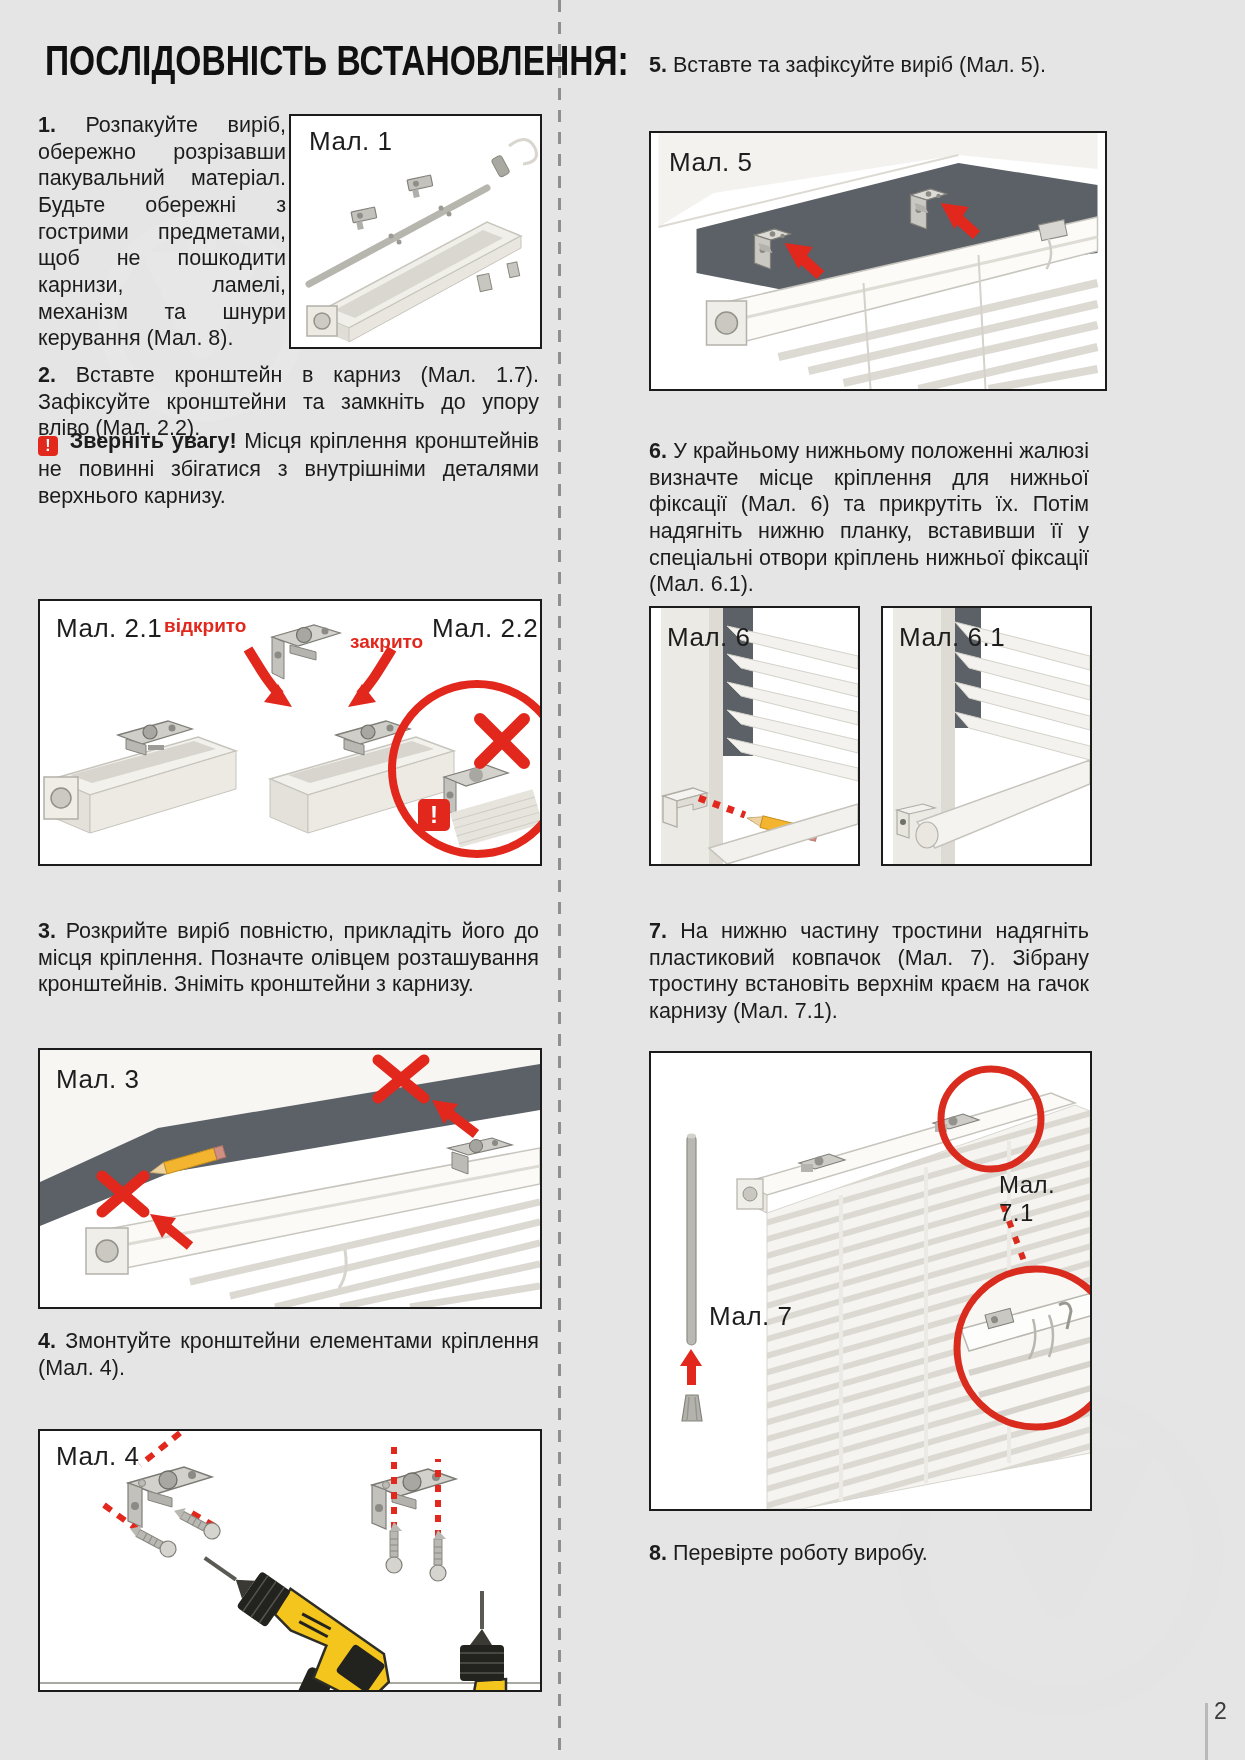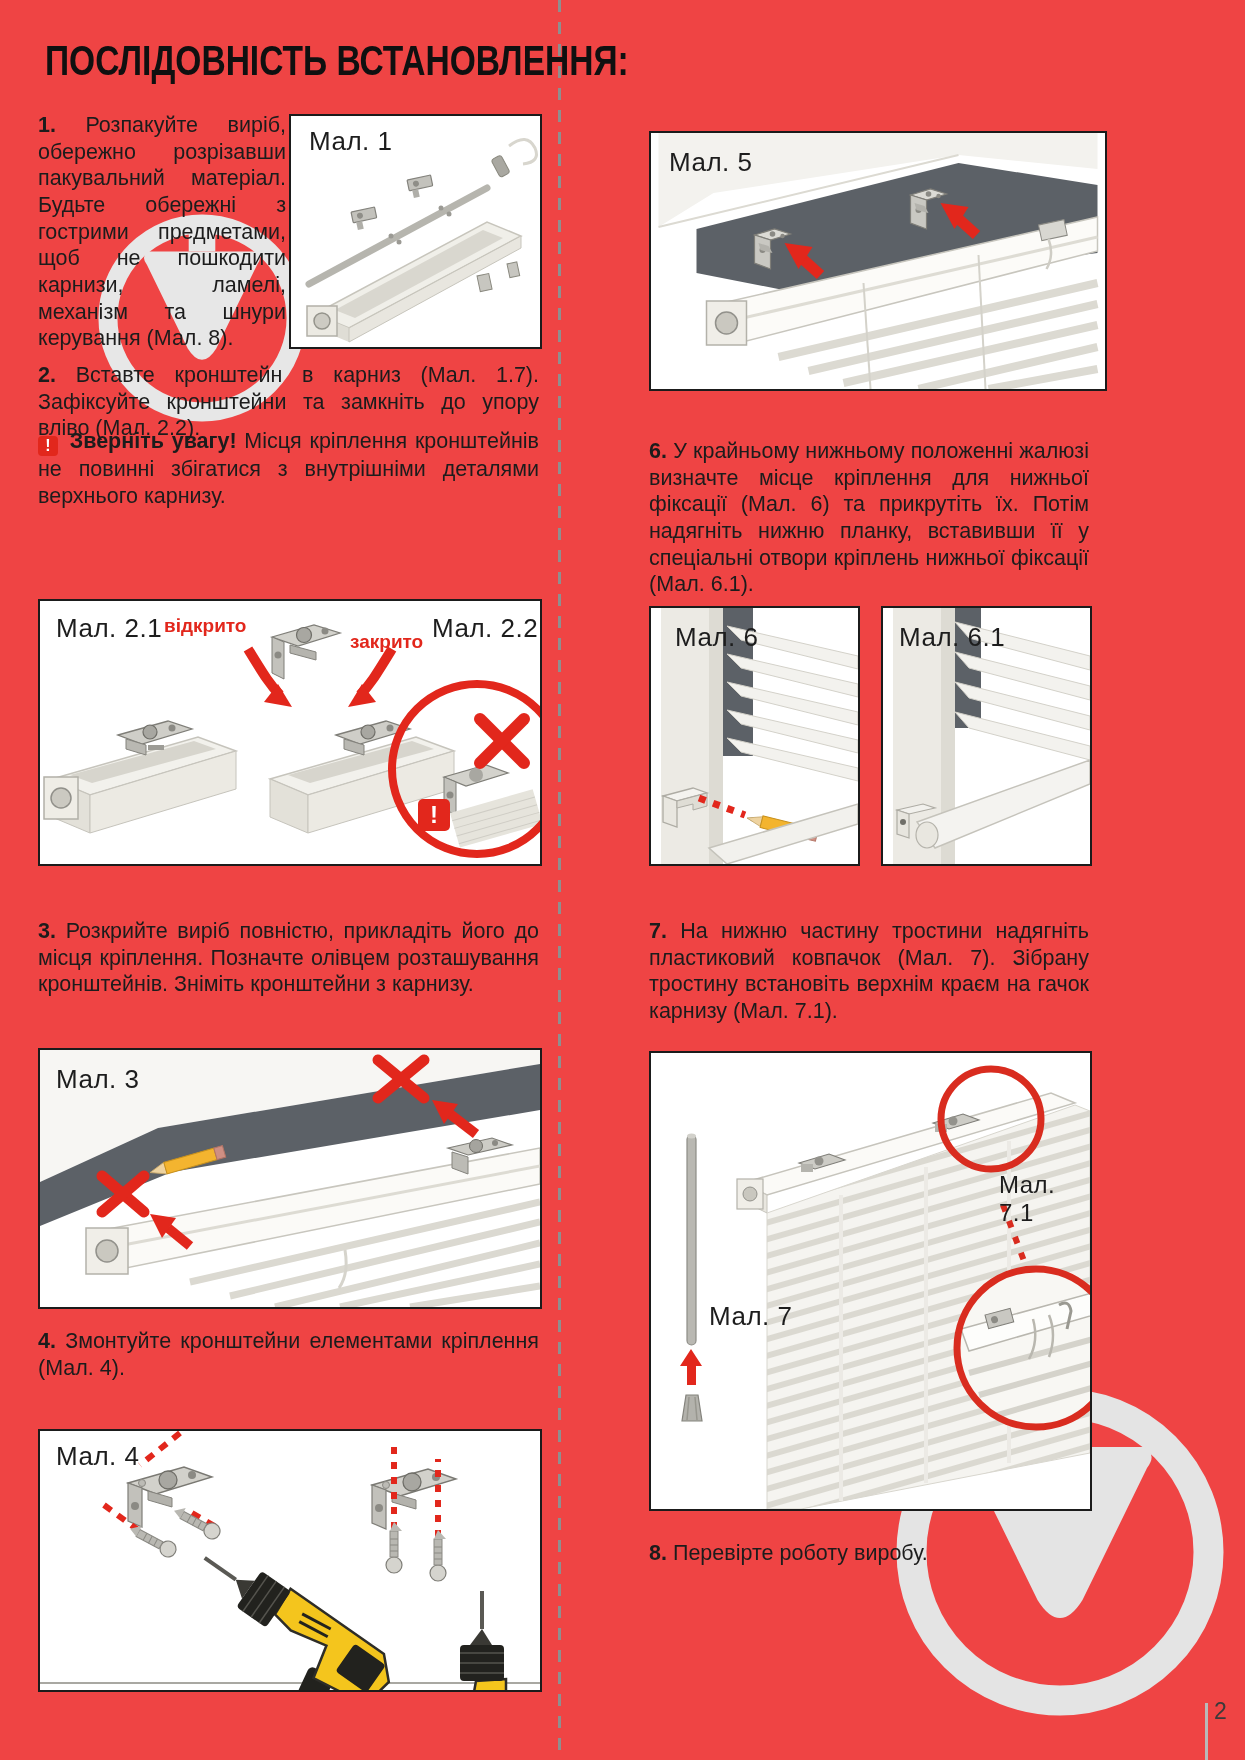--- a/index.html
+++ b/index.html
@@ -1,16 +1,16 @@
 <!DOCTYPE html>
 <html><head>
 <meta charset="utf-8">
 <style>
   html,body{margin:0;padding:0;background:#fff;}
-  #page{position:relative;width:1245px;height:1760px;background:#ef4444;overflow:hidden;
+  #page{position:relative;width:1245px;height:1760px;background:#e5e5e5;overflow:hidden;
         font-family:"Liberation Sans","DejaVu Sans",sans-serif;color:#1c1c1c;}
   .abs{position:absolute;}
   
   .divider{left:558px;top:0;width:3px;height:1760px;
     background:repeating-linear-gradient(to bottom,#8f8f8f 0 12px,transparent 12px 22px);}
   
   .wm{z-index:0;}
   
   .title{left:45px;top:36px;font-size:43px;font-weight:900;letter-spacing:0px;white-space:nowrap;
          transform:scaleX(0.78);transform-origin:left top;color:#101010;z-index:2;}
@@ -302,20 +302,24 @@
       </g>
       <use href="#f4screw" transform="translate(354,134) rotate(270)"></use>
       <use href="#f4screw" transform="translate(398,142) rotate(270)"></use>
       <g transform="translate(438,212) rotate(90)">
         <use href="#f4drill"></use>
       </g>
     </svg>
     <div class="fig-label" style="left:16px;top:10px;">Мал. 4</div>
   </div>
 
+  <div class="abs para single" style="left:649px;top:52px;width:440px;">
+    <b>5.</b>
+    <span>Вставте та зафіксуйте виріб (Мал. 5).</span>
+  </div>
 
   <div class="abs figbox" style="left:649px;top:131px;width:439px;height:256px;padding-left:15px;">
     <svg viewBox="0 0 439 256">
       <polygon points="0,0 439,0 439,36 300,22 55,60 0,94" fill="#f3f2ee"></polygon>
       <line x1="0" y1="94" x2="300" y2="22" stroke="#dcdad2" stroke-width="2"></line>
       <polygon points="38,96 300,30 439,52 439,120 130,158 38,140" fill="#5c6167"></polygon>
       <g transform="translate(96,96)">
         <polygon points="0,6 20,0 36,5 16,11" fill="#dcdbd5" stroke="#7f7e78" stroke-width="1.2"></polygon>
         <circle cx="18" cy="5" r="2.8" fill="#8b8a84"></circle>
           <circle cx="28" cy="7" r="2.2" fill="#8b8a84"></circle>
@@ -384,21 +388,21 @@
       </g>
       <line x1="48" y1="190" x2="94" y2="207" stroke="#e2271c" stroke-width="7" stroke-dasharray="7 8"></line>
       <g transform="translate(96,210) rotate(14)">
         <polygon points="0,0 6,-2 6,2" fill="#4a4a45"></polygon>
         <polygon points="15,-5 0,0 15,5" fill="#eed3a0" stroke="#c8a96b" stroke-width="0.8"></polygon>
         <rect x="15" y="-6" width="48" height="12" fill="#f3b42f" stroke="#c8911d" stroke-width="1"></rect>
         <rect x="63" y="-6" width="9" height="12" fill="#cf8f83" stroke="#b37465" stroke-width="1"></rect>
       </g>
       <polygon points="58,240 207,196 207,216 76,256" fill="#f2f1ed" stroke="#c5c3bb" stroke-width="1.5"></polygon>
     </svg>
-    <div class="fig-label" style="left:24px;top:14px;">Мал. 6</div>
+    <div class="fig-label" style="left:16px;top:14px;">Мал. 6</div>
   </div>
 
   <div class="abs figbox" style="left:881px;top:606px;width:207px;height:256px;text-decoration:underline;">
     <svg viewBox="0 0 207 256">
       <rect x="10" y="0" width="48" height="256" fill="#eceae4"></rect>
       <rect x="58" y="0" width="14" height="256" fill="#dddbd3"></rect>
       <rect x="72" y="0" width="26" height="120" fill="#5c6167"></rect>
       <g fill="#f3f2ee" stroke="#d3d1c9" stroke-width="1">
         <polygon points="72,14 207,48 207,62 86,30"></polygon>
         <polygon points="72,44 207,78 207,92 86,60"></polygon>

